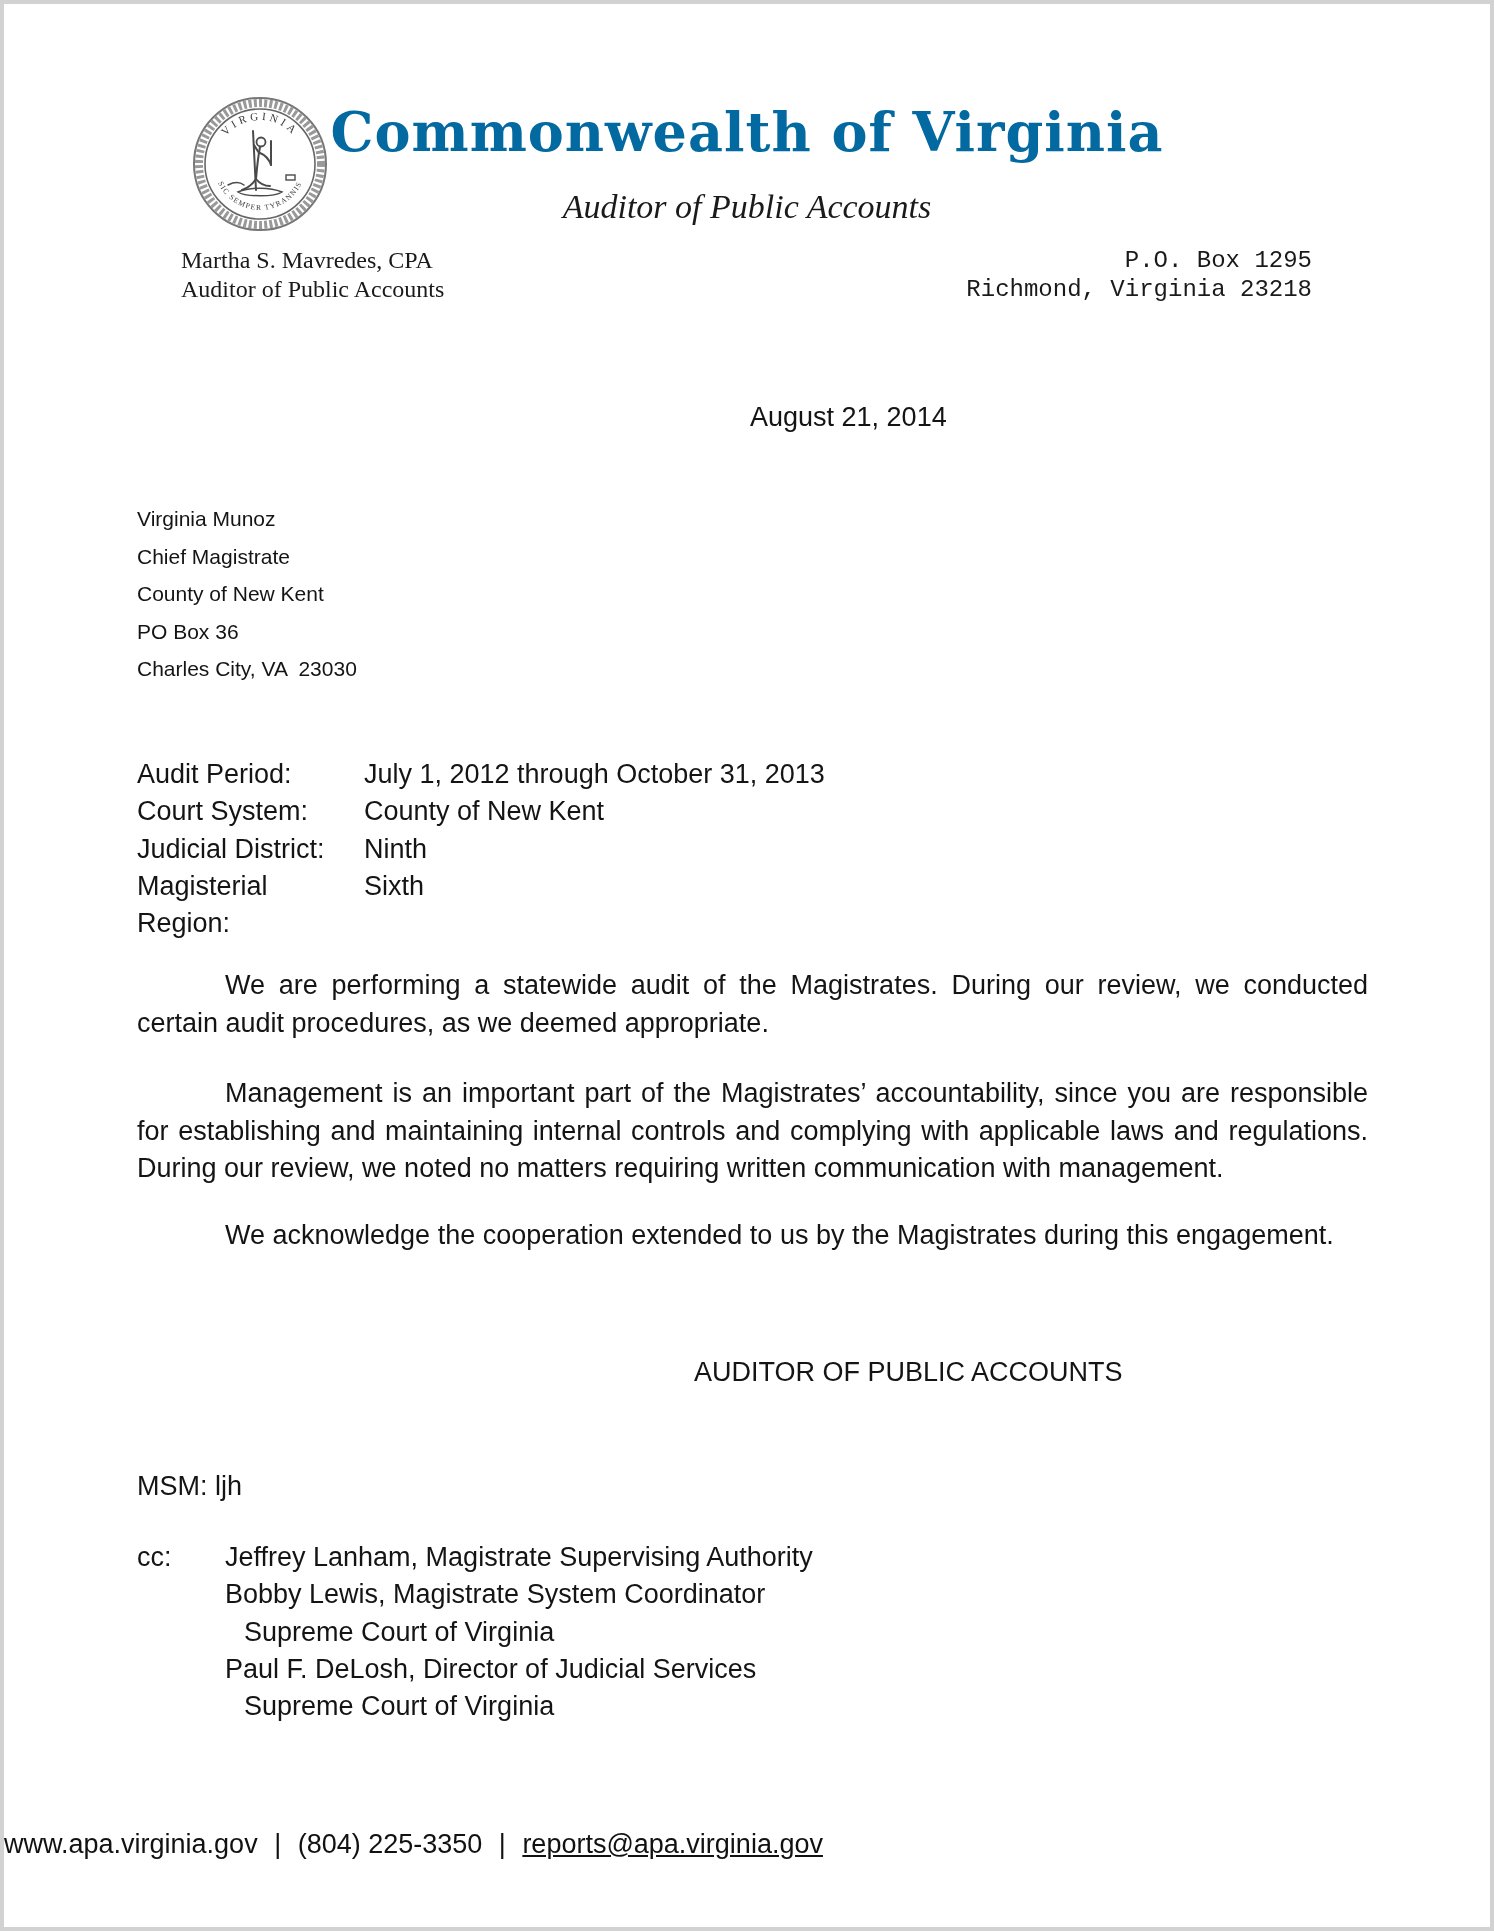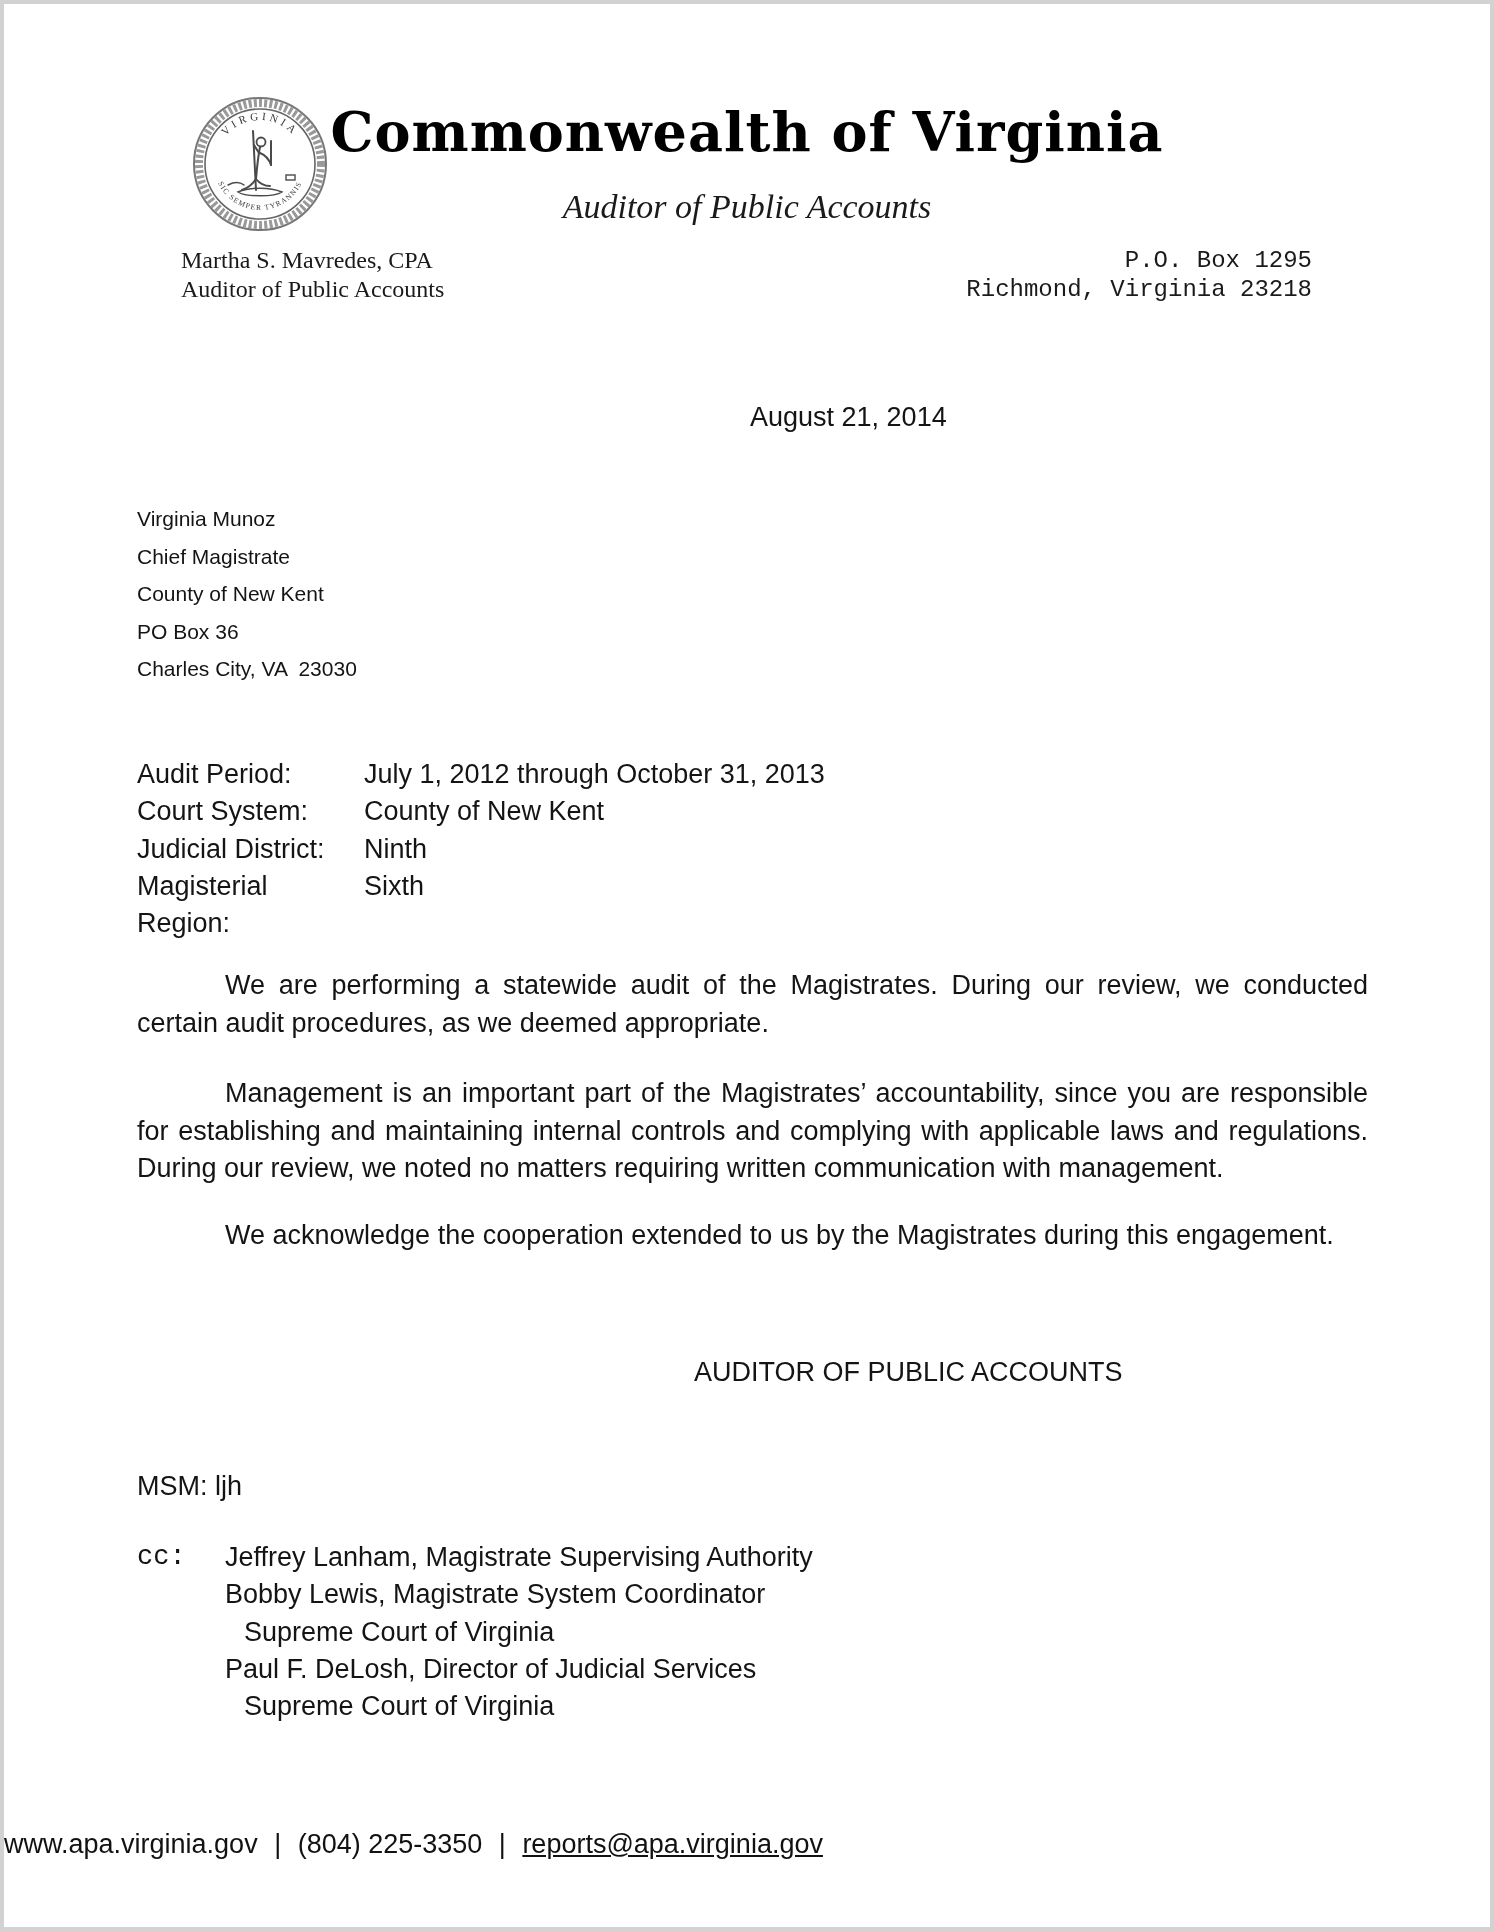--- a/index.html
+++ b/index.html
@@ -22,21 +22,21 @@
   }
   .header-title {
     position: absolute;
     left: 0; top: 96px;
     width: 100%;
     text-align: center;
     font-family: "DejaVu Serif", serif;
     font-weight: 700;
     font-size: 54px;
     letter-spacing: 1px;
-    color: #000000;
+    color: #0369a1;
   }
   .header-subtitle {
     position: absolute;
     left: 0; top: 184px;
     width: 100%;
     text-align: center;
     font-family: "Liberation Serif", serif;
     font-style: italic;
     font-size: 34px;
     color: #1a1a1a;
@@ -102,21 +102,21 @@
     font-size: 27px;
     margin-top: 12px;
   }
   .cc-block {
     position: absolute;
     left: 133px; top: 1535px;
     font-size: 27px;
     line-height: 37.3px;
   }
   .cc-row { display: flex; align-items: flex-start; }
-  .cc-label { width: 88px; flex: 0 0 88px; font-family: Liberation Mono, monospace; }
+  .cc-label { width: 88px; flex: 0 0 88px; }
   .cc-lines { }
   .cc-indent-1 { padding-left: 19px; }
   
   .footer {
     position: absolute;
     left: 0; top: 1781px;
     width: 100%;
     text-align: left;
     font-size: 27px;
     color: #111;

